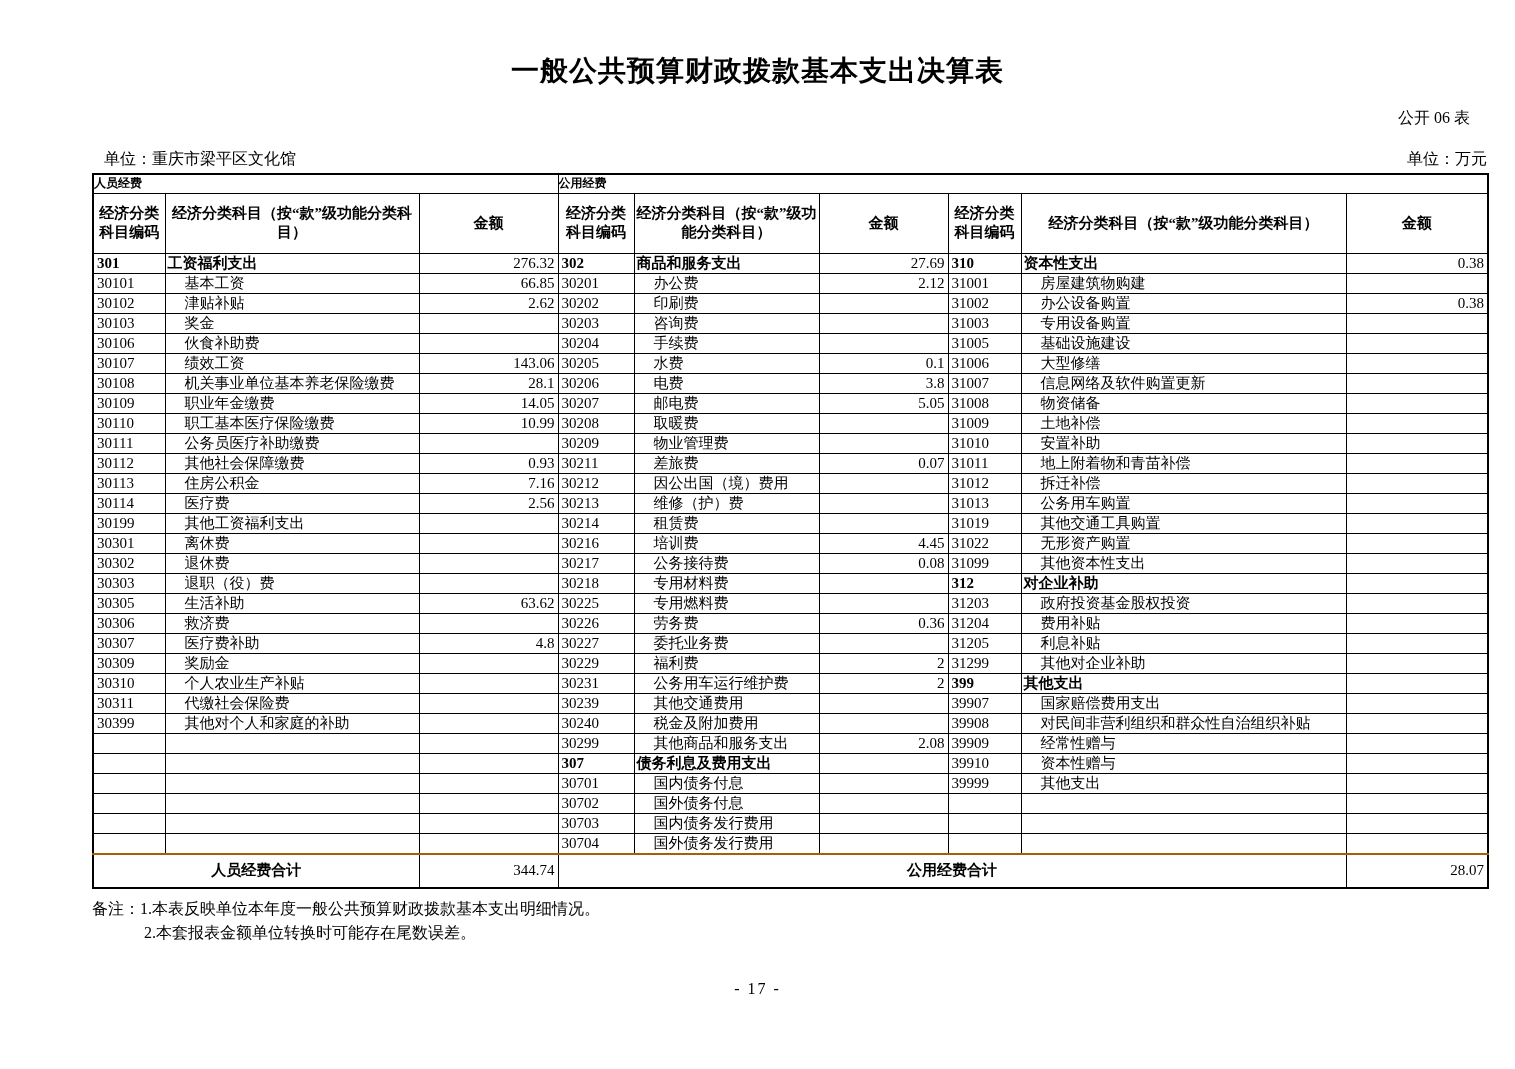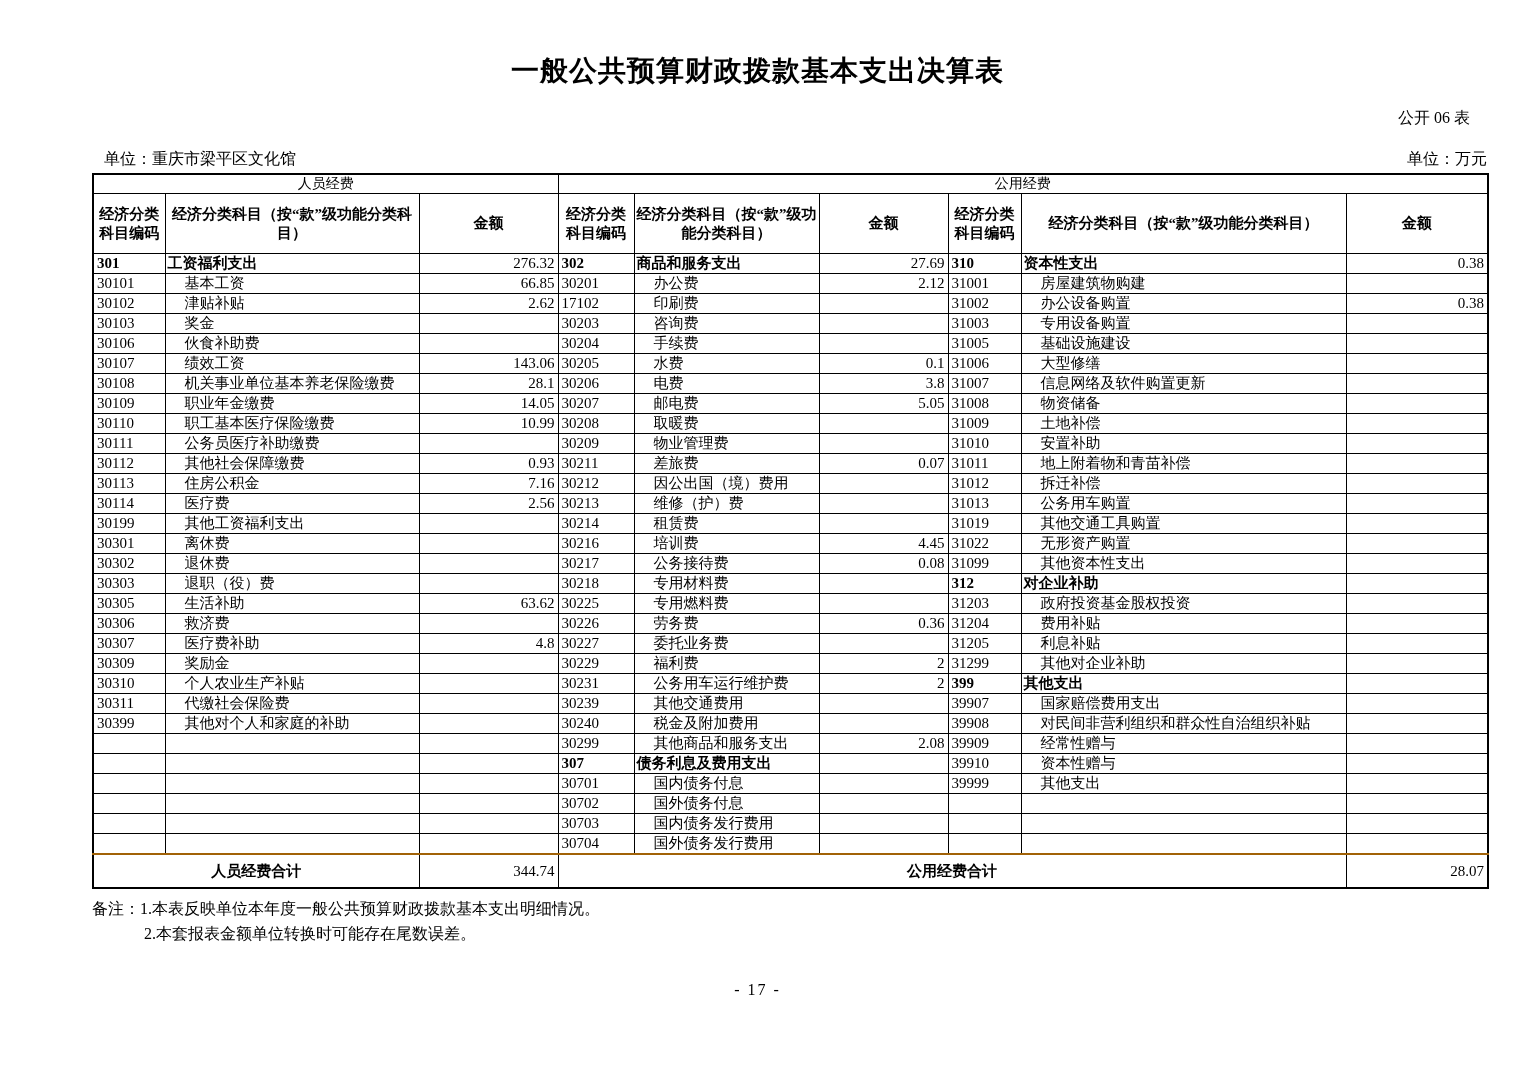--- a/index.html
+++ b/index.html
@@ -6,21 +6,21 @@
   body { background: #ffffff; font-family: "Liberation Serif", "DejaVu Serif", serif; color: #000; }
   .page { position: relative; width: 1515px; height: 1069px; background: #fff; overflow: hidden; }
 
   .title { margin-top: 52px; text-align: center; font-size: 28px; font-weight: bold; letter-spacing: 1px; }
   .form-code { margin: 18px 45px 0 0; text-align: right; font-size: 16px; }
   .unit-row { display: flex; justify-content: space-between; margin: 20px 28px 3px 104px; font-size: 16px; }
 
   table.budget { border-collapse: collapse; table-layout: fixed; margin-left: 92px; width: 1395px;
                  border: 2px solid #000; font-size: 15px; }
   .budget th, .budget td { border: 1px solid #000; overflow: hidden; white-space: nowrap; vertical-align: middle; }
-  .grp-row th { height: 19px; font-weight: normal; text-align: center; font-size: 14px; }
+  .grp-row th { height: 19px; font-weight: bold; text-align: left; font-size: 12px; }
   .hdr-row th { height: 60px; font-weight: bold; text-align: center; white-space: normal; line-height: 1.25; padding: 0 2px; }
   tbody tr { height: 19.6px; }
   td.code { text-align: left; padding-left: 3px; }
   td.name { text-align: left; padding-left: 19px; }
   td.name.cat { padding-left: 2px; font-weight: bold; }
   td.code.cat { font-weight: bold; }
   td.amt { text-align: right; padding-right: 3px; }
   tr.total-row td { height: 34px; border-top: 2px solid #a16207; }
   tr.total-row td.tlabel { text-align: center; font-weight: bold; }
   tr.total-row td.tval { text-align: right; padding-right: 3px; }
@@ -93,21 +93,21 @@
           <td class="name">办公费</td>
           <td class="amt">2.12</td>
           <td class="code">31001</td>
           <td class="name">房屋建筑物购建</td>
           <td class="amt"></td>
         </tr>
         <tr>
           <td class="code">30102</td>
           <td class="name">津贴补贴</td>
           <td class="amt">2.62</td>
-          <td class="code">17102</td>
+          <td class="code">30202</td>
           <td class="name">印刷费</td>
           <td class="amt"></td>
           <td class="code">31002</td>
           <td class="name">办公设备购置</td>
           <td class="amt">0.38</td>
         </tr>
         <tr>
           <td class="code">30103</td>
           <td class="name">奖金</td>
           <td class="amt"></td>

